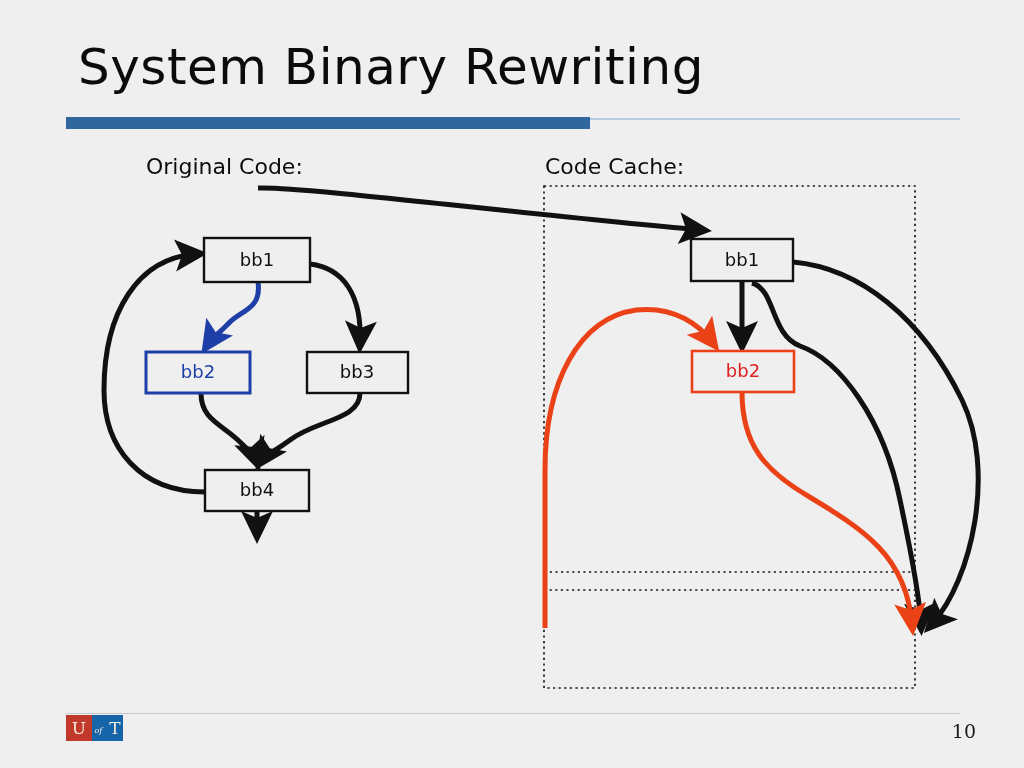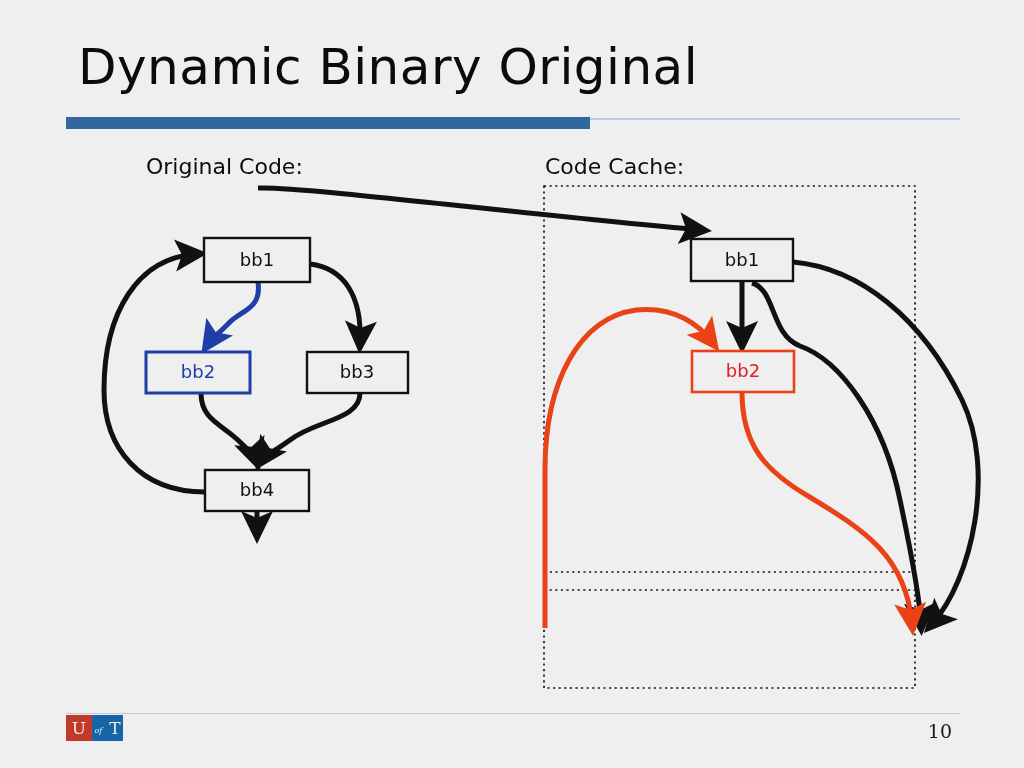--- a/index.html
+++ b/index.html
@@ -50,21 +50,21 @@
   #footer-rule {
     position: absolute;
     left: 66px;
     top: 713px;
     width: 894px;
     height: 1px;
     background: #c3c8cd;
   }
   #page-number {
     position: absolute;
-    right: 72px;
+    right: 48px;
     top: 720px;
     font-size: 19px;
     color: #1a1a1a;
     font-family: "DejaVu Serif", serif;
   }
   #uoft-logo {
     position: absolute;
     left: 66px;
     top: 715px;
     width: 57px;
@@ -128,21 +128,21 @@
     font-size: 18px;
     text-anchor: middle;
     dominant-baseline: middle;
   }
 </style>
 </head>
 <body>
 
 <div id="slide">
 
-  <div id="slide-title">Dynamic Binary Original</div>
+  <div id="slide-title">System Binary Rewriting</div>
   <div id="accent-thin"></div>
   <div id="accent-thick"></div>
 
   <div class="diag-label" id="label-original">Original Code:</div>
   <div class="diag-label" id="label-cache">Code Cache:</div>
 
   <svg id="diagram" viewBox="0 0 1024 768">
     <defs>
       <marker id="ah-black" markerWidth="9" markerHeight="9" refX="4.2" refY="3.2" orient="auto">
         <path d="M0,0 L6.6,3.2 L0,6.4 L1.4,3.2 Z" fill="#111111"></path>

